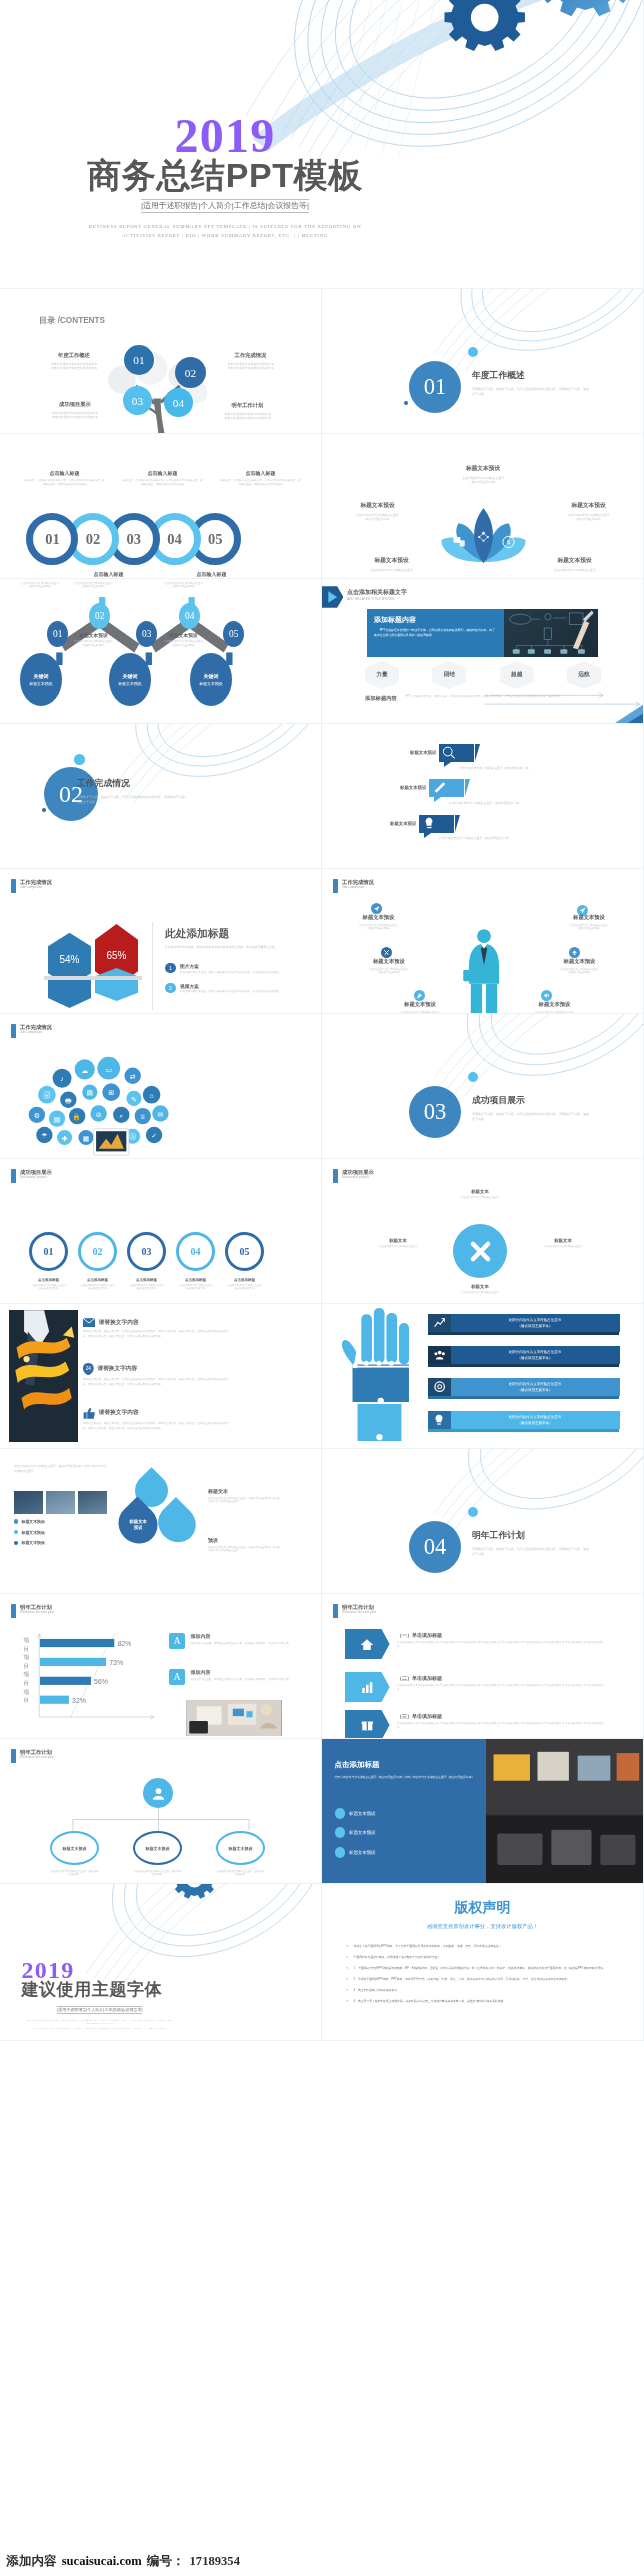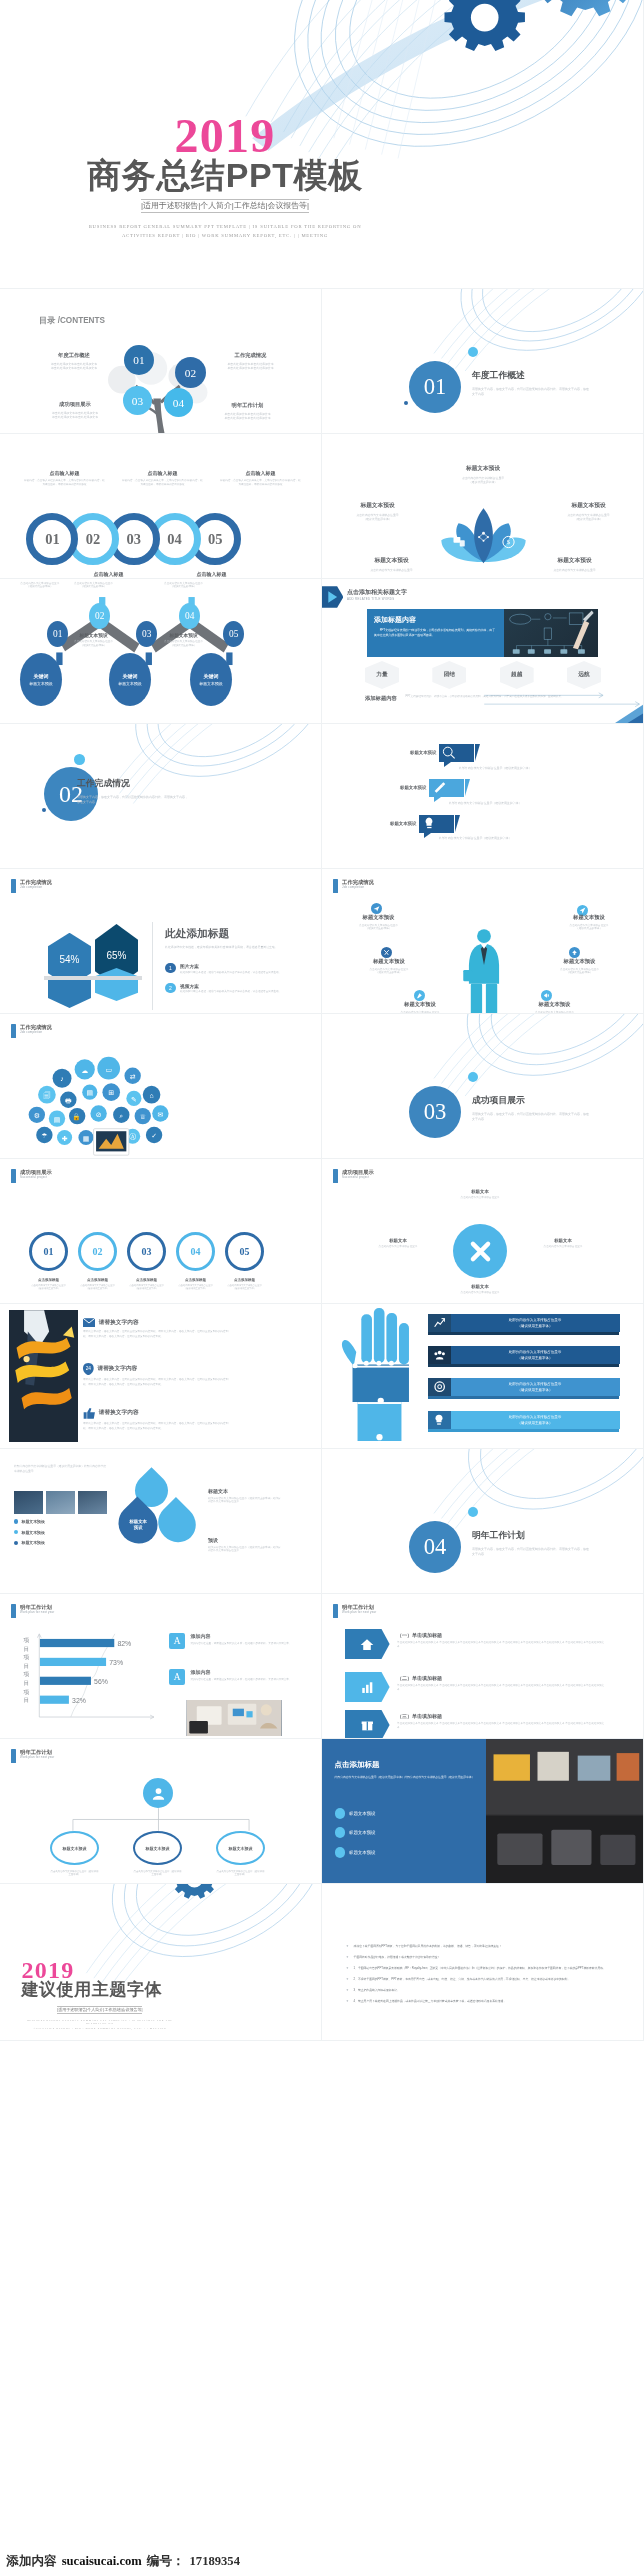--- a/index.html
+++ b/index.html
@@ -16,21 +16,21 @@
   }
   .slide.hero { width:644px; height:289px; }
 
   
   .art { position:absolute; pointer-events:none; }
   .art svg { display:block; }
 
   
   .yr {
     font-family:"Liberation Serif", serif; font-weight:700;
-    color:#ec4899; letter-spacing:1.3px; line-height:1;
+    color:#8b5cf6; letter-spacing:1.3px; line-height:1;
   }
   .bigtitle {
     font-weight:700; color:#575757; letter-spacing:0.6px; line-height:1.05;
   }
   .sub-bar {
     color:#6d6d6d; border-top:0.6px solid #bdbdbd; border-bottom:0.6px solid #bdbdbd;
     display:inline-block; padding:0.6px 0;
   }
   .eng { color:#9b9b9b; font-family:"Liberation Serif", serif; letter-spacing:0.8px; }
 
@@ -549,21 +549,21 @@
       <div>
           <div class="cn">工作完成情况</div>
           <div class="en">Job completion</div>
         </div>
     </div>
     <div style="position:absolute;left:48px;top:55px;">
       <div style="position:relative;width:93px;height:88px;">
         <div class="hex" style="position:absolute;left:0;top:8.8px;width:43px;height:54px;background:#2f7cb5;color:#fff;display:flex;align-items:center;justify-content:center;font-size:10px;">
             <span>54%</span>
           </div>
-        <div class="hex" style="position:absolute;left:47px;top:0;width:43px;height:63px;background:#0c4a6e;color:#fff;display:flex;align-items:center;justify-content:center;font-size:10px;">
+        <div class="hex" style="position:absolute;left:47px;top:0;width:43px;height:63px;background:#b91c1c;color:#fff;display:flex;align-items:center;justify-content:center;font-size:10px;">
             <span>65%</span>
           </div>
         <div class="hex" style="position:absolute;left:0;top:44px;width:43px;height:40px;background:#2f7cb5;"></div>
         <div class="hex" style="position:absolute;left:47px;top:44px;width:43px;height:33px;background:#4fb6e8;"></div>
         <div style="position:absolute;left:-3.8px;top:52px;width:98px;height:3.8px;background:#d9dcdf;"></div>
         <div style="position:absolute;left:5px;top:88px;width:33px;text-align:center;font-size:8.8px;color:#6f7377;"><span>27%</span></div>
         <div style="position:absolute;left:52px;top:88px;width:33px;text-align:center;font-size:8.8px;color:#6f7377;"><span>12%</span></div>
       </div>
     </div>
     <div class="divider-v" style="left:152px;top:53px;height:88px;"></div>
@@ -1269,20 +1269,24 @@
       <div class="bigtitle" style="font-size:17px;margin-top:-1.3px;">建议使用主题字体</div>
       <div style="margin-top:3.8px;text-align:center;">
         <span class="sub-bar" style="font-size:4px;">|适用于述职报告|个人简介|工作总结|会议报告等|</span>
       </div>
       <div class="eng" style="font-size:2.5px;margin-top:5px;text-align:center;">BUSINESS REPORT GENERAL SUMMARY PPT TEMPLATE  | IS SUITABLE FOR THE REPORTING ON</div>
       <div class="eng" style="font-size:2.5px;margin-top:2.5px;text-align:center;">ACTIVITIES REPORT | BIO | WORK SUMMARY REPORT, ETC. | | MEETING</div>
     </div>
   </div>
 
   <div class="slide" style="height:157px;">
+    <div style="text-align:center;padding-top:15px;">
+      <div style="font-size:14px;font-weight:700;color:#3f93cf;">版权声明</div>
+      <div style="font-size:5.3px;color:#3f93cf;margin-top:6.3px;">感谢您支持原创设计事业，支持设计版权产品！</div>
+    </div>
     <div style="position:absolute;left:24px;top:60px;width:277px;">
       <div style="display:flex;gap:5px;margin-bottom:5.7px;">
           <span style="color:#9aa3ab;font-size:3.1px;">✦</span>
           <div class="ph" style="font-size:2.8px;line-height:1.9;color:#6e7479;">感谢您下载千图网原创PPT模板，为了您和千图网以及原创作者的利益，请勿翻版、传播、销售，否则将承担法律责任！</div>
         </div>
       <div style="display:flex;gap:5px;margin-bottom:5.7px;">
           <span style="color:#9aa3ab;font-size:3.1px;">✦</span>
           <div class="ph" style="font-size:2.8px;line-height:1.9;color:#6e7479;">千图网将对作品进行维权，按照传播下载次数的十倍进行索取赔偿金！</div>
         </div>
       <div style="display:flex;gap:5px;margin-bottom:5.7px;">

